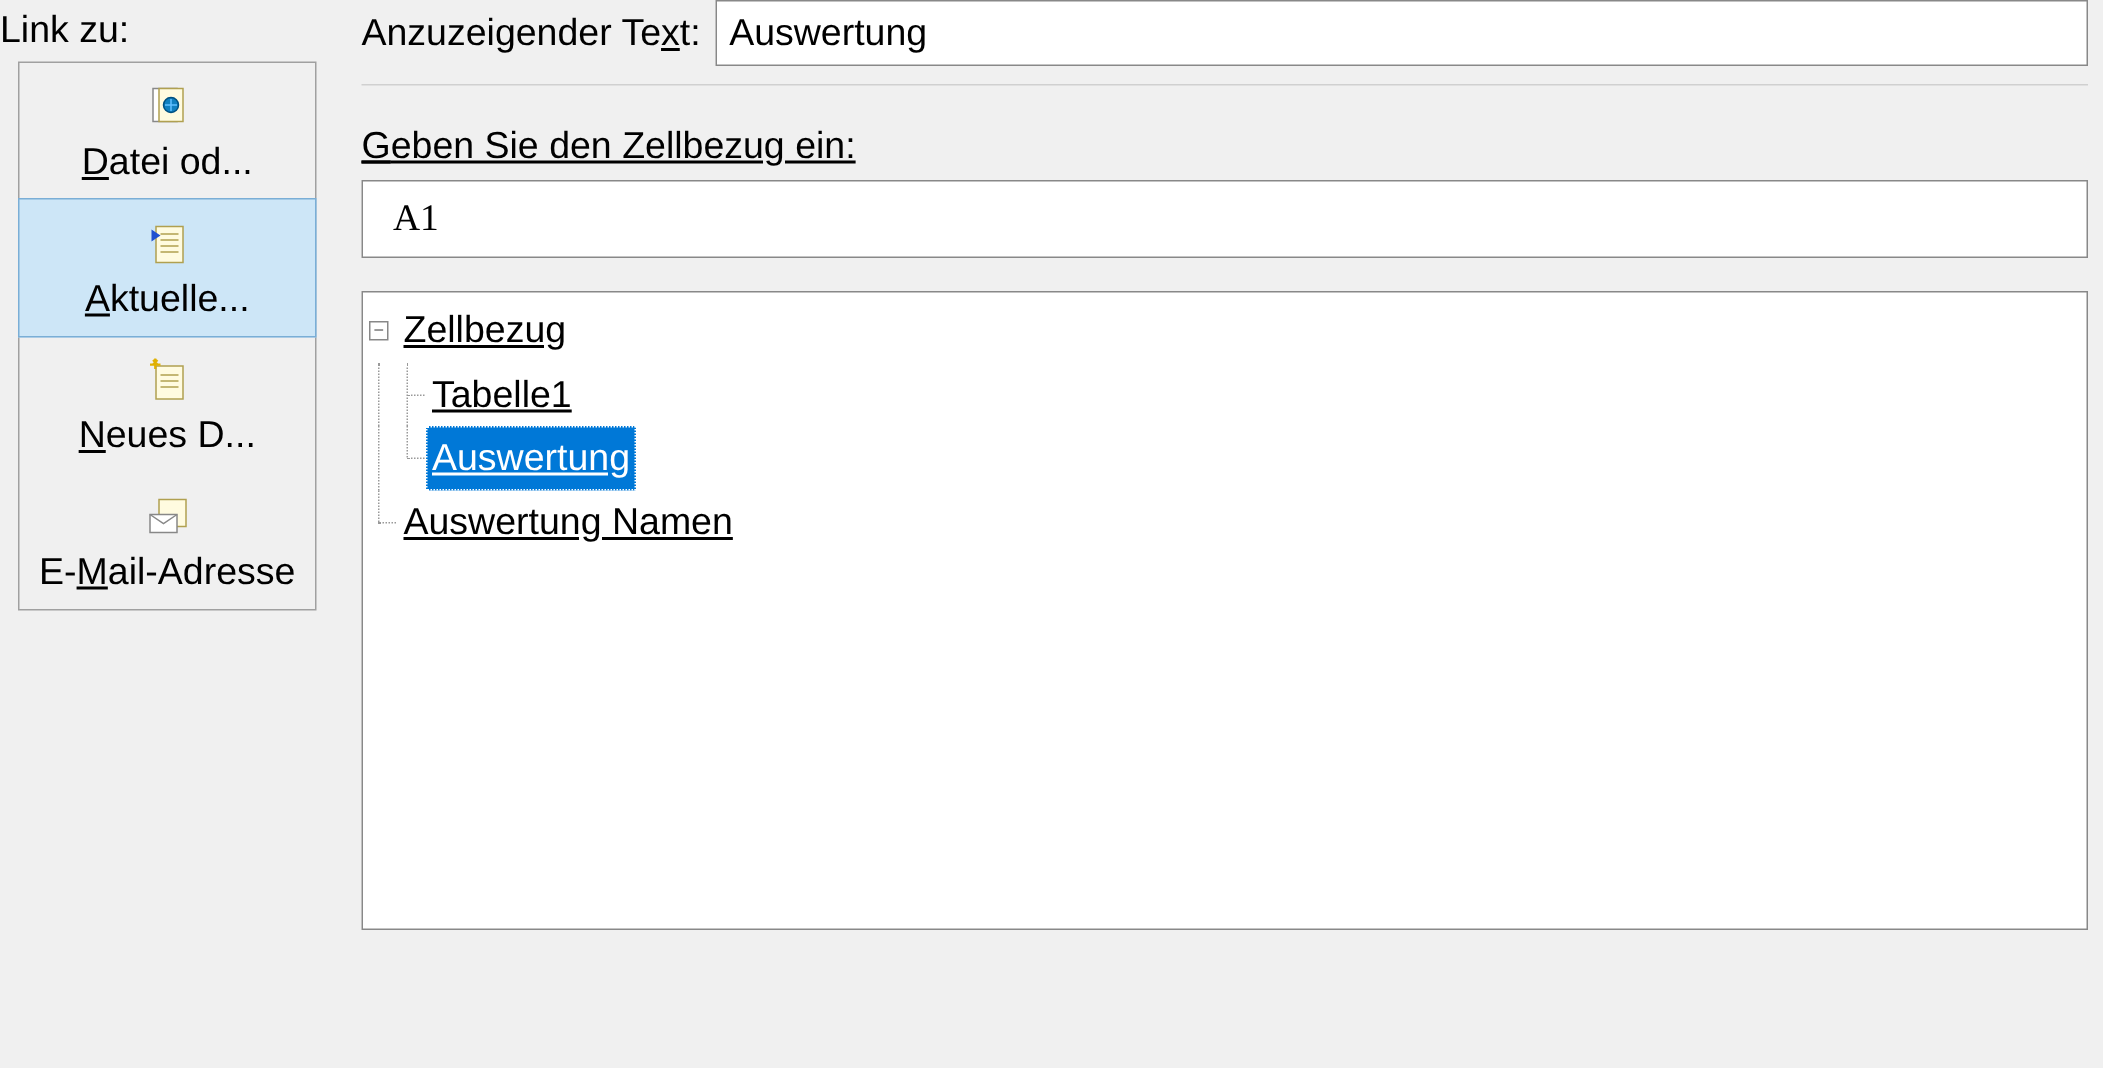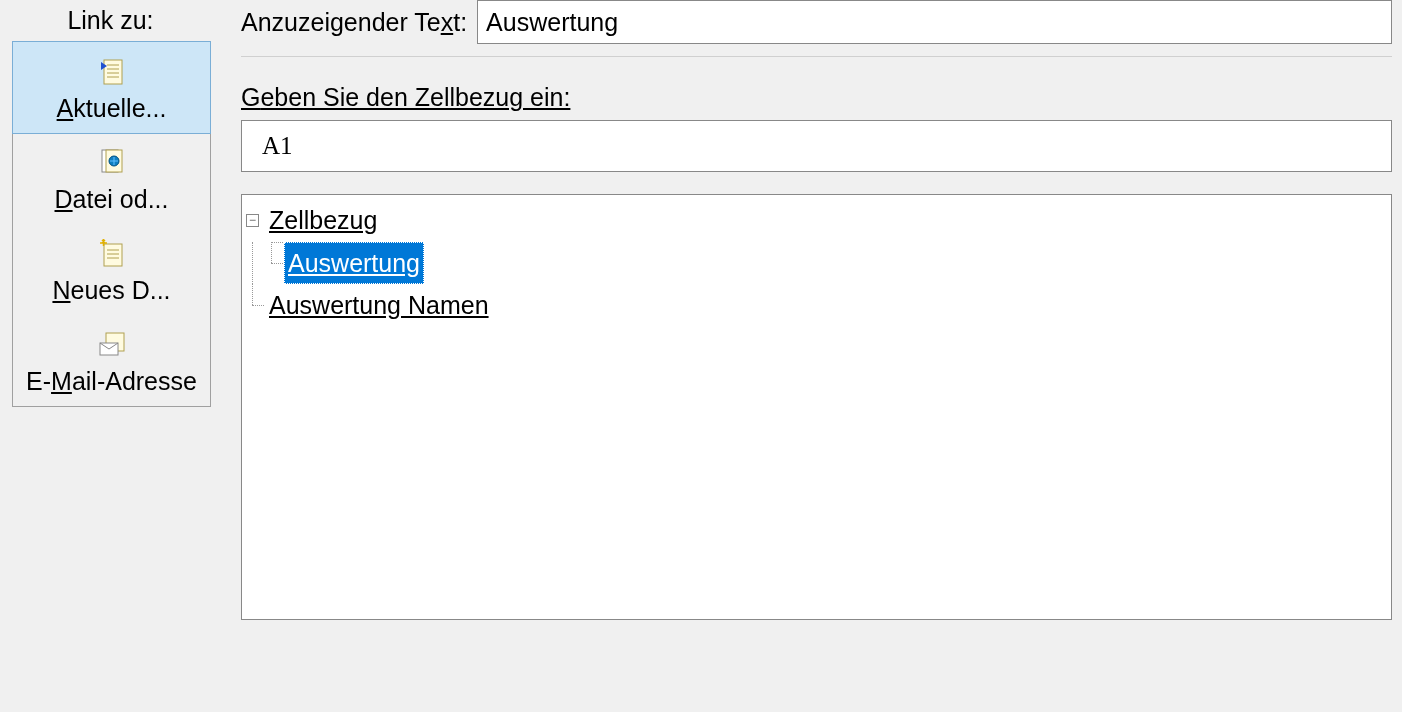--- a/index.html
+++ b/index.html
@@ -17,21 +17,21 @@
   .container {
     display: flex;
     height: 100%;
   }
   .sidebar-col {
     width: 221px;
     flex-shrink: 0;
     padding-top: 2px;
   }
   .sidebar-title {
-    text-align: center;
+    text-align: left;
     font-size: 25px;
     padding: 4px 0 6px 0;
   }
   .sidebar {
     margin: 0 10px 0 12px;
     border: 1px solid #a0a0a0;
     background: #f0f0f0;
   }
   .sidebar-item {
     display: flex;
@@ -172,49 +172,49 @@
   }
 </style>
 </head>
 <body>
 
 <div class="container">
   <div class="sidebar-col">
     <div class="sidebar-title">Link zu:</div>
     <div class="sidebar">
 
+      <div class="sidebar-item">
+        <span class="icon-slot">
+          <svg width="32" height="32" viewBox="0 0 32 32">
+            <rect x="6" y="3" width="16" height="22" fill="#fff" stroke="#888"></rect>
+            <rect x="10" y="3" width="16" height="22" fill="#fffbe0" stroke="#b0a050"></rect>
+            <circle cx="18" cy="14" r="5" fill="#1080c0" stroke="#005080"></circle>
+            <path d="M14 14 h8 M18 10 v8" stroke="#60c0ff" stroke-width="1"></path>
+          </svg>
+        </span>
+        <span class="label"><span class="underline-letter">D</span>atei od...</span>
+      </div>
+
       <div class="sidebar-item selected">
         <span class="icon-slot">
           <svg width="32" height="32" viewBox="0 0 32 32">
             <rect x="8" y="4" width="18" height="24" fill="#fffbe0" stroke="#b0a050"></rect>
             <line x1="11" y1="9" x2="23" y2="9" stroke="#b0a050"></line>
             <line x1="11" y1="13" x2="23" y2="13" stroke="#b0a050"></line>
             <line x1="11" y1="17" x2="23" y2="17" stroke="#b0a050"></line>
             <line x1="11" y1="21" x2="23" y2="21" stroke="#b0a050"></line>
             <path d="M5 6 l6 4 l-6 4 z" fill="#2050d0"></path>
           </svg>
         </span>
         <span class="label"><span class="underline-letter">A</span>ktuelle...</span>
       </div>
 
       <div class="sidebar-item">
         <span class="icon-slot">
           <svg width="32" height="32" viewBox="0 0 32 32">
-            <rect x="6" y="3" width="16" height="22" fill="#fff" stroke="#888"></rect>
-            <rect x="10" y="3" width="16" height="22" fill="#fffbe0" stroke="#b0a050"></rect>
-            <circle cx="18" cy="14" r="5" fill="#1080c0" stroke="#005080"></circle>
-            <path d="M14 14 h8 M18 10 v8" stroke="#60c0ff" stroke-width="1"></path>
-          </svg>
-        </span>
-        <span class="label"><span class="underline-letter">D</span>atei od...</span>
-      </div>
-
-      <div class="sidebar-item">
-        <span class="icon-slot">
-          <svg width="32" height="32" viewBox="0 0 32 32">
             <rect x="8" y="6" width="18" height="22" fill="#fffbe0" stroke="#b0a050"></rect>
             <line x1="11" y1="12" x2="23" y2="12" stroke="#b0a050"></line>
             <line x1="11" y1="16" x2="23" y2="16" stroke="#b0a050"></line>
             <line x1="11" y1="20" x2="23" y2="20" stroke="#b0a050"></line>
             <path d="M6 2 l3 3 M9 2 l-3 3 M4 5 h7 M7.5 1 v7" stroke="#e0b000" stroke-width="1.5"></path>
           </svg>
         </span>
         <span class="label"><span class="underline-letter">N</span>eues D...</span>
       </div>
 
@@ -247,20 +247,21 @@
     <input class="cellref-input" type="text" value="A1" style="">
 
     <div class="tree-box">
       <div class="tree-node">
         <span class="tree-toggle">−</span>
         <span class="tree-item-text">Zellbezug</span>
       </div>
       <div class="tree-node">
         <span class="tree-conn"></span>
         <span class="tree-conn h"></span>
+        <span class="tree-item-text">Tabelle1</span>
       </div>
       <div class="tree-node">
         <span class="tree-conn"></span>
         <span class="tree-conn h last"></span>
         <span class="tree-item-text selected">Auswertung</span>
       </div>
       <div class="tree-node">
         <span class="tree-conn h last"></span>
         <span class="tree-item-text">Auswertung Namen</span>
       </div>

